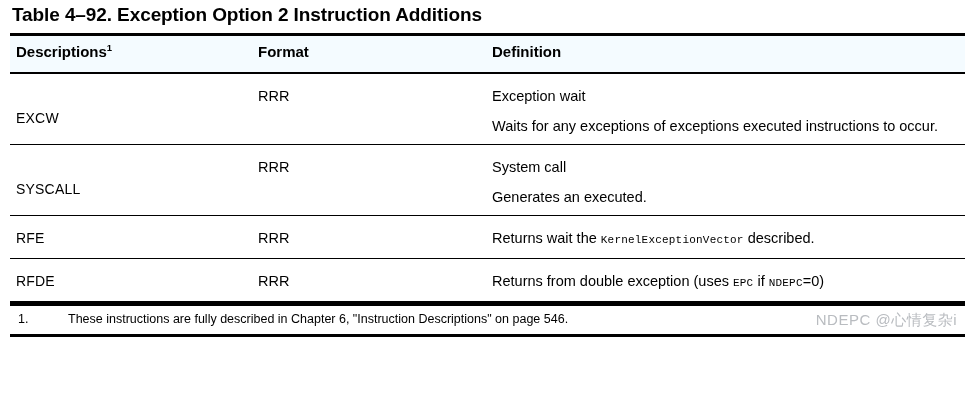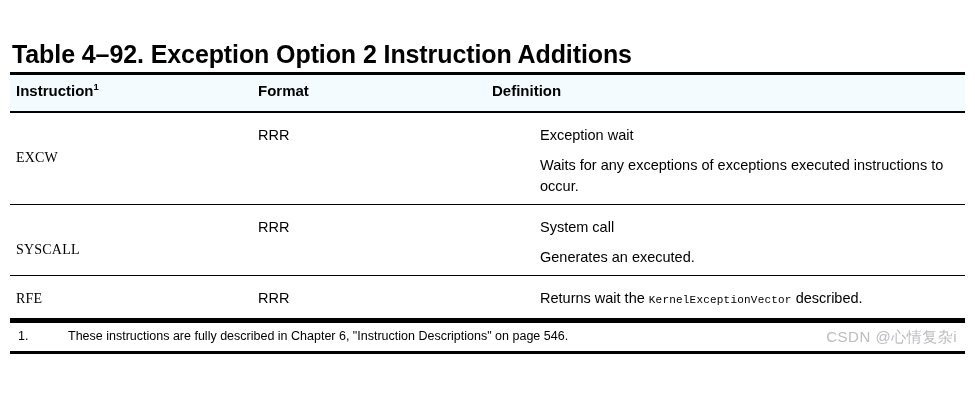--- a/index.html
+++ b/index.html
@@ -20,28 +20,27 @@
     position: relative;
     width: 975px;
     height: 416px;
     box-sizing: border-box;
     padding: 0 10px;
     background: #ffffff;
   }
 
   
   .table-title {
-    font-size: 25px;
+    font-size: 19px;
     font-weight: bold;
     letter-spacing: -0.1px;
     line-height: 28px;
     padding: 1px 0 4px 2px;
     white-space: nowrap;
     color: #000;
-    margin-top: 39px;
   }
 
   
   .tbl {
     width: 955px;
     border-collapse: collapse;
     table-layout: fixed;
     border-top: 3px solid #000;
     border-bottom: 3px solid #000;
   }
@@ -75,36 +74,36 @@
     font-size: 14.5px;
     line-height: 21px;
     border-bottom: 1.6px solid #000;
     color: #000;
   }
   tbody tr:last-child td {
     border-bottom: none;
   }
 
   .mono {
-    font-family: Liberation Serif, serif;
+    font-family: Liberation Sans, sans-serif;
     font-size: 14px;
     letter-spacing: 0.2px;
   }
   .mono-inline {
     font-family: "Liberation Mono", "DejaVu Sans Mono", monospace;
     font-size: 11px;
     letter-spacing: 0.2px;
   }
 
   td.cell-instr { position: relative; }
   
   .instr-inner { display: block; padding-top: 22px; }
   .instr-inner.flat { padding-top: 0; }
 
-  .def-line      { display: block; margin-left: 48px; }
+  .def-line      { display: block; }
   .def-line + .def-line { margin-top: 9px; }
 
   .dash { font-size: 15px; }
 
   
   .footnote-wrap {
     width: 955px;
     border-top: 2.5px solid #000;
     border-bottom: 3px solid #000;
     position: relative;
@@ -138,21 +137,21 @@
   <div class="table-title">Table 4–92.  Exception Option 2 Instruction Additions</div>
 
   <table class="tbl">
     <colgroup>
       <col class="c-instr">
       <col class="c-format">
       <col class="c-def">
     </colgroup>
     <thead>
       <tr>
-        <th><span>Instruction</span><span class="sup">1</span></th>
+        <th><span>Descriptions</span><span class="sup">1</span></th>
         <th>Format</th>
         <th>Definition</th>
       </tr>
     </thead>
     <tbody id="tbody">
         <tr>
           <td class="cell-instr">
             <span class="instr-inner mono">EXCW</span>
           </td>
           <td><span class="">RRR</span></td>
@@ -173,21 +172,30 @@
         </tr>
         <tr>
           <td class="cell-instr">
             <span class="instr-inner flat mono">RFE</span>
           </td>
           <td><span class="">RRR</span></td>
           <td>
             <span class="def-line"><span>Returns wait the </span><span class="mono-inline">KernelExceptionVector</span><span> described.</span></span>
           </td>
         </tr>
+        <tr>
+          <td class="cell-instr">
+            <span class="instr-inner flat mono">RFDE</span>
+          </td>
+          <td><span class="">RRR</span></td>
+          <td>
+            <span class="def-line"><span>Returns from double exception (uses </span><span class="mono-inline">EPC</span><span> if </span><span class="mono-inline">NDEPC</span><span>=0)</span></span>
+          </td>
+        </tr>
       </tbody>
   </table>
 
   <div class="footnote-wrap">
     <div class="footnote"><span class="fn-num">1.</span><span>These instructions are fully described in Chapter 6, "Instruction Descriptions" on page 546.</span></div>
-    <div class="watermark">CSDN @心情复杂i</div>
+    <div class="watermark">NDEPC @心情复杂i</div>
   </div>
 
 </div>
 
 </body></html>

